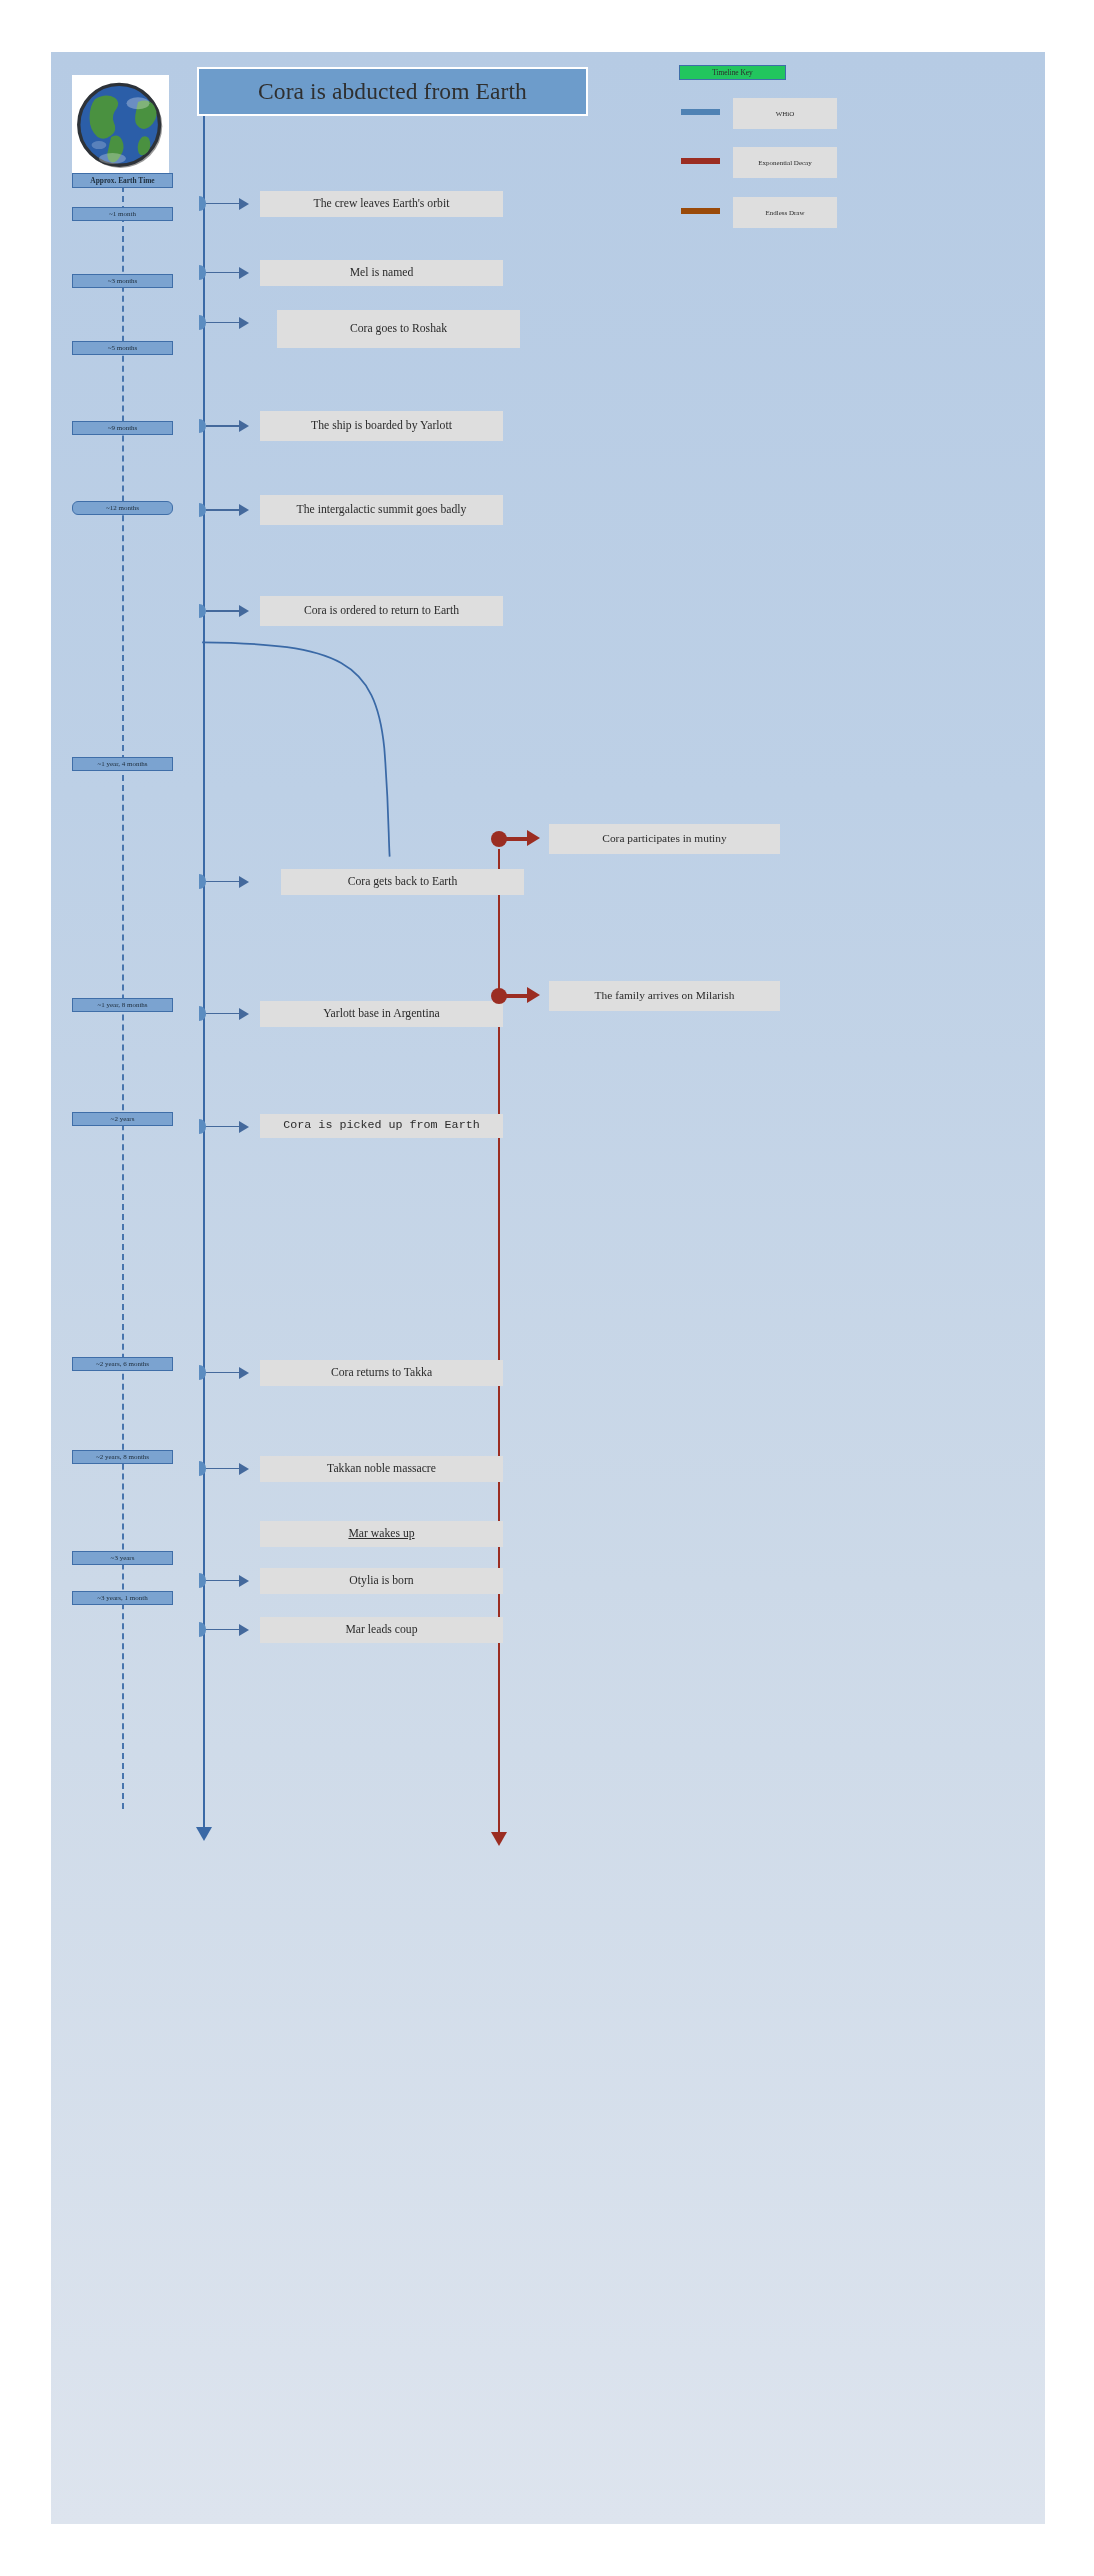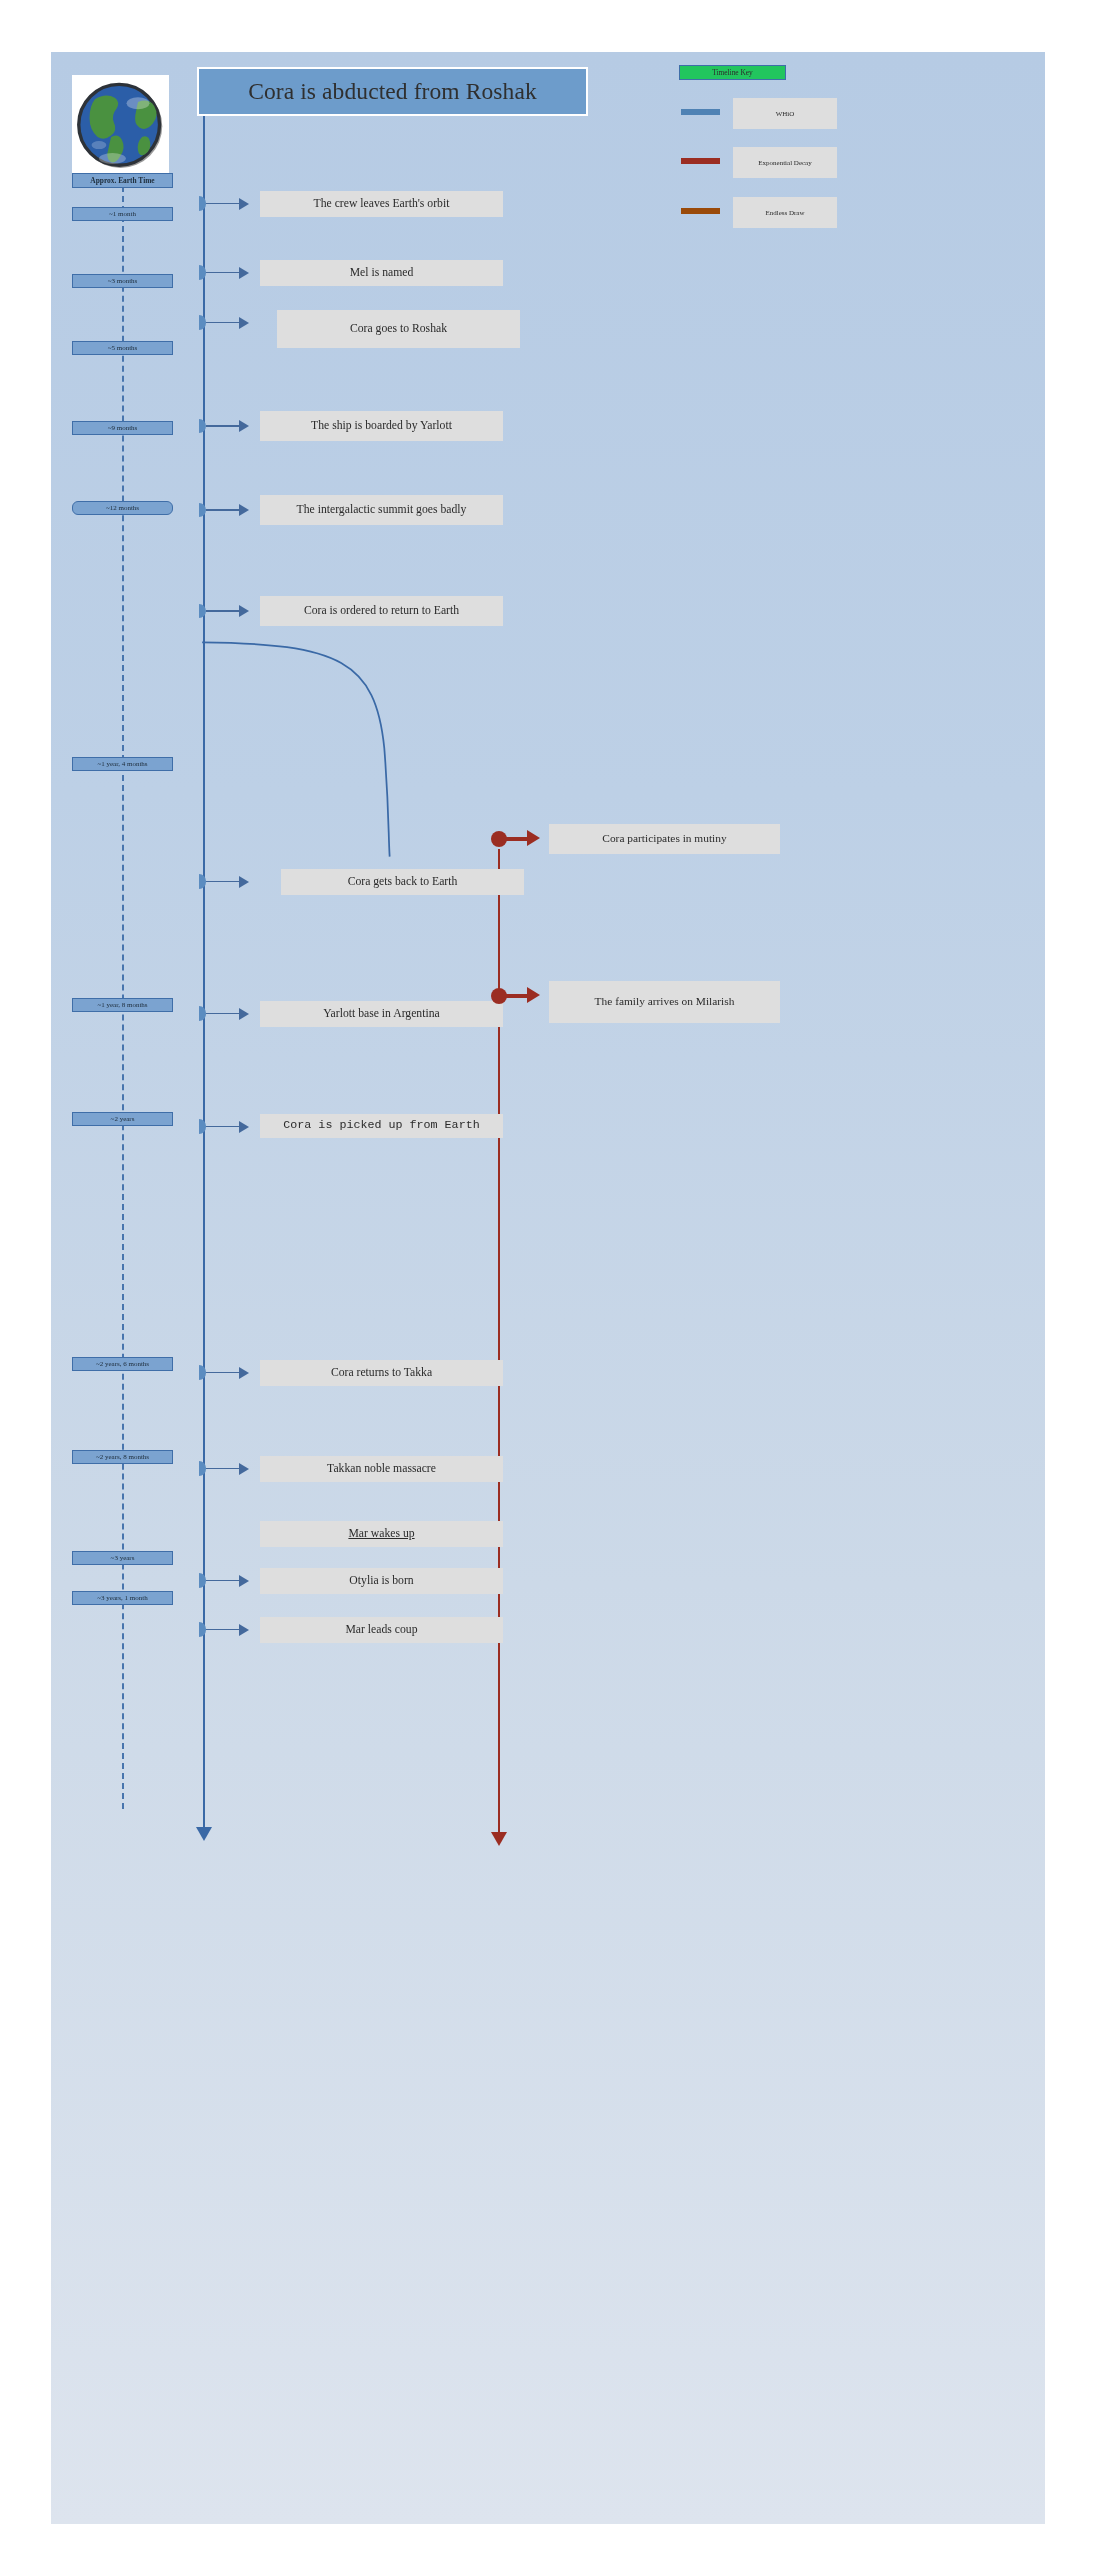--- a/index.html
+++ b/index.html
@@ -117,21 +117,21 @@
     <path d="M58 92 q10 -6 16 4 q6 12 -2 24 q-8 14 -16 8 q-6 -6 -2 -18 q2 -10 4 -18 Z" fill="#4a9140"></path>
     <path d="M98 40 q16 -6 24 6 q8 14 -2 26 q-10 12 -20 6 q-8 -6 -6 -18 q2 -12 4 -20 Z" fill="#4a9140"></path>
     <path d="M104 92 q10 -4 12 8 q2 12 -8 18 q-8 4 -10 -6 q-2 -12 6 -20 Z" fill="#4a9140"></path>
     <ellipse cx="98" cy="42" rx="17" ry="9" fill="#ffffff" opacity="0.30"></ellipse>
     <ellipse cx="60" cy="124" rx="20" ry="8" fill="#ffffff" opacity="0.28"></ellipse>
     <ellipse cx="40" cy="104" rx="11" ry="6" fill="#ffffff" opacity="0.22"></ellipse>
   </svg>
 </div>
 
 <div id="title-box">
-  <span>Cora is abducted from Roshak</span>
+  <span>Cora is abducted from Earth</span>
 </div>
 <div id="title-stub"></div>
 
 <div id="legend">
   <div id="legend-title">Timeline Key</div>
   <div class="legend-row" style="top:34px">
     <div class="legend-swatch" style="background:#4f82b4"></div>
     <div class="legend-label">WHiO</div>
   </div>
   <div class="legend-row" style="top:83px">
@@ -257,16 +257,16 @@
     <div class="event ev-red" style="top: 824px;">
       <div class="node" style="top: 7px;"></div>
       <div class="conn" style="top: 12.7px;"></div>
       <div class="head" style="top: 6.4px;"></div>
       <div class="ev-box" style="top: 0px; height: 30px;">Cora participates in mutiny</div>
     </div>
     <div class="event ev-red" style="top: 981px;">
       <div class="node" style="top: 7px;"></div>
       <div class="conn" style="top: 12.7px;"></div>
       <div class="head" style="top: 6.4px;"></div>
-      <div class="ev-box" style="top: 0px; height: 42px; text-align: right;">The family arrives on Milarish</div>
+      <div class="ev-box" style="top: 0px; height: 30px; text-align: right;">The family arrives on Milarish</div>
     </div>
   </div>
 
 
 </body></html>

